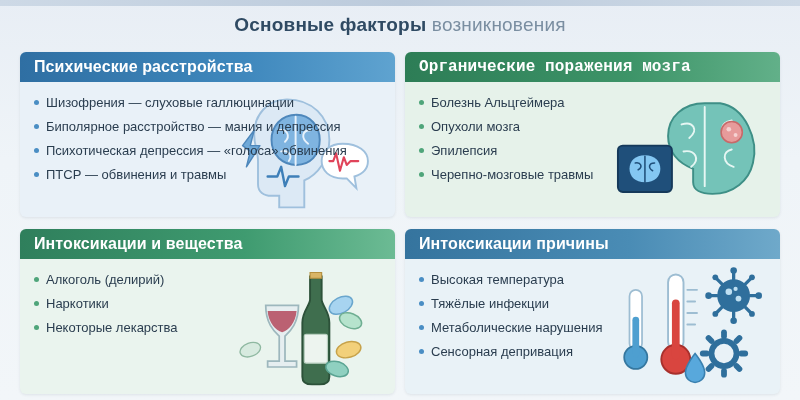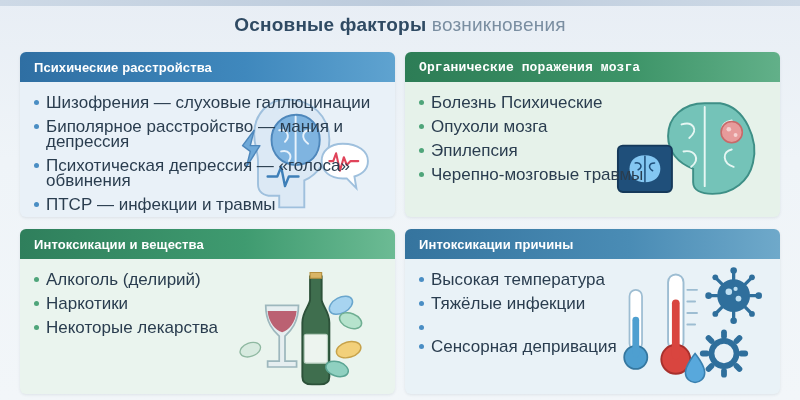--- a/index.html
+++ b/index.html
@@ -63,40 +63,40 @@
   .card-green  { background: #e6f2ea; }
   .card-mint   { background: #eaf4ee; }
   .card-ice    { background: #e9f2f7; }
 
   .card-head {
     height: 30px;
     display: flex;
     align-items: center;
     padding: 0 14px;
     color: #ffffff;
-    font-size: 13px;
+    font-size: 16px;
     font-weight: bold;
     letter-spacing: 0.1px;
   }
   .head-blue  { background: linear-gradient(90deg, #2f6fa3 0%, #3f88bd 60%, #5fa3d0 100%); }
   .head-green { background: linear-gradient(90deg, #2d7d56 0%, #3d9468 60%, #62b089 100%); font-family: Liberation Mono, monospace; }
   .head-mint  { background: linear-gradient(90deg, #2f7f5c 0%, #3f9b70 60%, #6cbb94 100%); }
   .head-ice   { background: linear-gradient(90deg, #35749e 0%, #4a8cb5 60%, #6fa9ca 100%); }
 
   .bullets {
     margin: 0;
     padding: 8px 12px 6px 12px;
     list-style: none;
     position: relative;
     z-index: 2;
   }
   .bullets li {
     display: flex;
     align-items: flex-start;
-    font-size: 17px;
+    font-size: 13px;
     color: #2a3d4f;
     line-height: 15px;
     padding: 4.5px 0;
   }
   .dot {
     width: 5px;
     height: 5px;
     border-radius: 50%;
     margin: 5px 7px 0 2px;
     flex: 0 0 auto;
@@ -151,21 +151,21 @@
         <li>
             <span class="dot dot-blue"></span>
             <span>Биполярное расстройство — мания и депрессия</span>
           </li>
         <li>
             <span class="dot dot-blue"></span>
             <span>Психотическая депрессия — «голоса» обвинения</span>
           </li>
         <li>
             <span class="dot dot-blue"></span>
-            <span>ПТСР — инфекции и травмы</span>
+            <span>ПТСР — обвинения и травмы</span>
           </li>
       </ul>
     </div>
 
     <div class="card card-green">
       <div class="card-head head-green">Органические поражения мозга</div>
       <div class="art">
         <svg viewBox="0 0 170 140" preserveAspectRatio="xMidYMax meet">
           <g transform="translate(4,4)">
             <path d="M96 18 C74 18 58 32 58 52 C58 68 68 80 84 86 L84 100 C84 108 92 112 104 112 C126 112 142 98 146 80 C152 56 138 22 112 18 Z" fill="#74c3b8" stroke="#3e8f86" stroke-width="2"></path>
@@ -175,21 +175,21 @@
             <circle cx="128" cy="51" r="2" fill="#f6d2d2"></circle>
             <rect x="6" y="62" width="56" height="48" rx="5" fill="#1f4f7a" stroke="#15395a" stroke-width="2"></rect>
             <path d="M34 72 C24 72 18 78 18 86 C18 94 24 100 34 100 C44 100 50 94 50 86 C50 78 44 72 34 72 Z" fill="#8fd4ff" opacity="0.9"></path>
             <path d="M34 73 L34 100 M24 80 C30 79 32 84 27 87 M44 80 C38 80 37 85 42 88" fill="none" stroke="#1f4f7a" stroke-width="1.6" stroke-linecap="round"></path>
           </g>
         </svg>
       </div>
       <ul class="bullets">
         <li>
             <span class="dot dot-green"></span>
-            <span>Болезнь Психические</span>
+            <span>Болезнь Альцгеймера</span>
           </li>
         <li>
             <span class="dot dot-green"></span>
             <span>Опухоли мозга</span>
           </li>
         <li>
             <span class="dot dot-green"></span>
             <span>Эпилепсия</span>
           </li>
         <li>
@@ -292,20 +292,21 @@
         <li>
             <span class="dot dot-blue"></span>
             <span>Высокая температура</span>
           </li>
         <li>
             <span class="dot dot-blue"></span>
             <span>Тяжёлые инфекции</span>
           </li>
         <li>
             <span class="dot dot-blue"></span>
+            <span>Метаболические нарушения</span>
           </li>
         <li>
             <span class="dot dot-blue"></span>
             <span>Сенсорная депривация</span>
           </li>
       </ul>
     </div>
 
   </div>
 </div>

